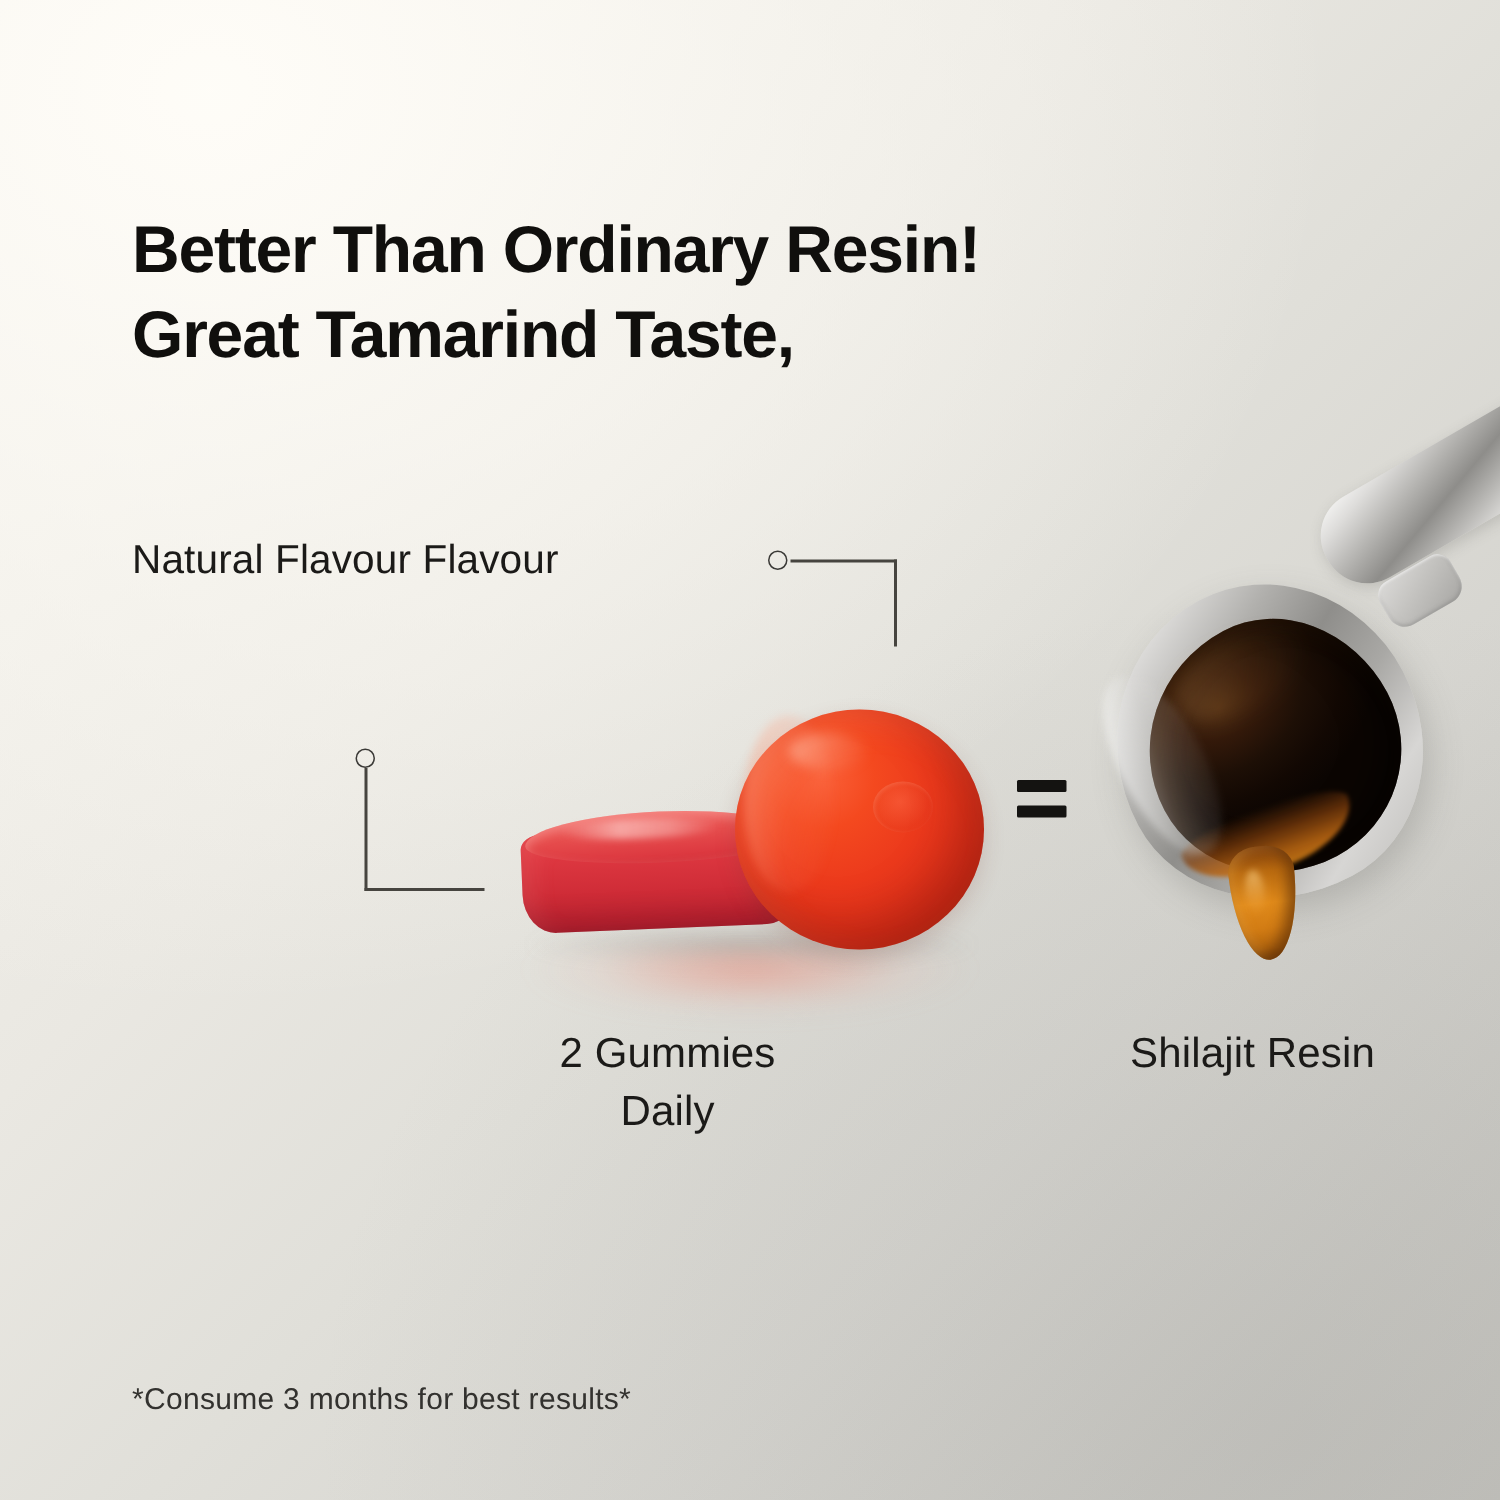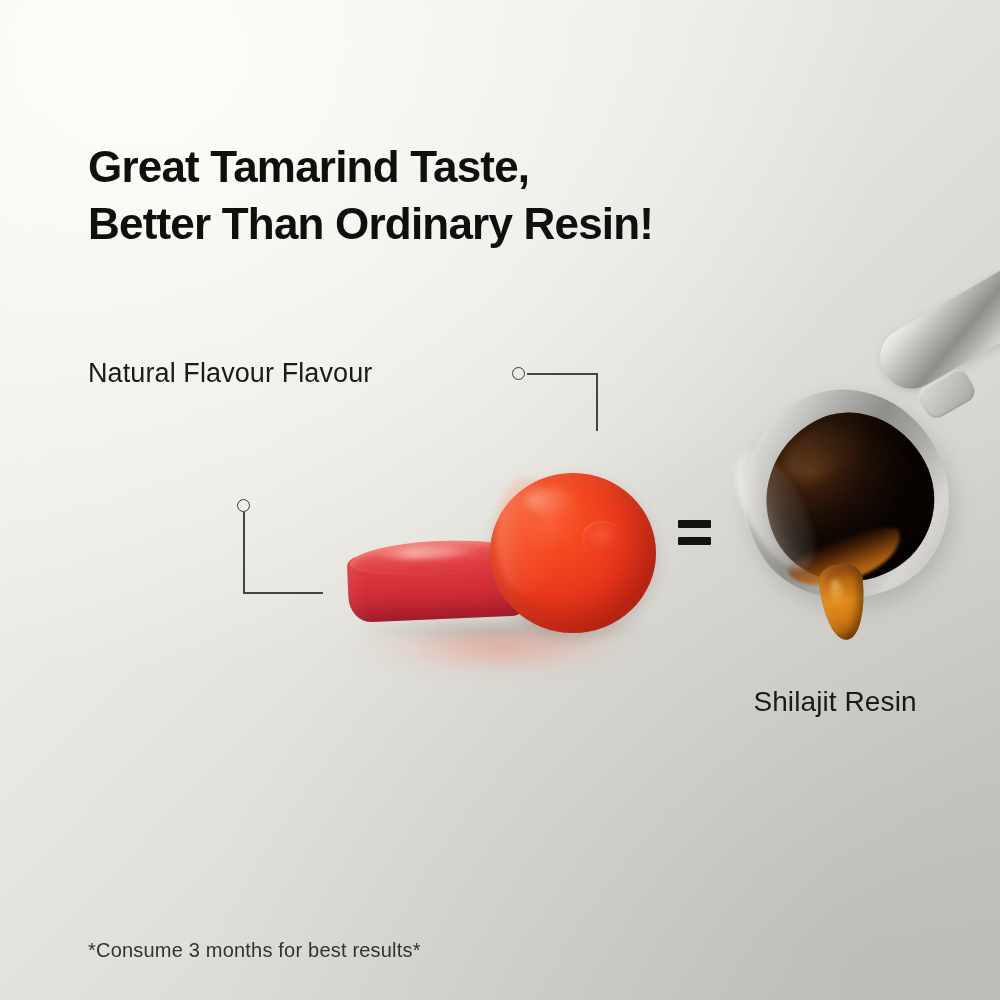--- a/index.html
+++ b/index.html
@@ -407,31 +407,30 @@
   
   .footnote {
     position: absolute;
     left: 88px;
     top: 922px;
     font-size: 20px;
     font-weight: 400;
     letter-spacing: 0.2px;
     color: #33322f;
     z-index: 7;
-    margin-top: 17px;
   }
 </style>
 </head>
 <body>
 
 <div class="poster">
 
   <h1 class="headline">
+    <span class="hl-line">Better Than Ordinary Resin!</span>
     <span class="hl-line">Great Tamarind Taste,</span>
-    <span class="hl-line">Better Than Ordinary Resin!</span>
   </h1>
 
   <div class="anno anno-1">Natural Flavour Flavour</div>
   <div class="dot dot-1"></div>
   <div class="lead lead-1h"></div>
   <div class="lead lead-1v"></div>
 
   <div class="dot dot-2"></div>
   <div class="lead lead-2v"></div>
   <div class="lead lead-2h"></div>
@@ -464,20 +463,24 @@
     <div class="spoon-handle-notch"></div>
     <div class="spoon-bowl"></div>
     <div class="resin-pool"></div>
     <div class="resin-sheen"></div>
     <div class="resin-edge-amber"></div>
     <div class="resin-drip"></div>
     <div class="resin-drip-gloss"></div>
     <div class="spoon-bowl-rim"></div>
   </div>
 
+  <div class="caption caption-left">
+    <span>2 Gummies</span>
+    <span>Daily</span>
+  </div>
 
   <div class="caption caption-right">
     <span>Shilajit Resin</span>
   </div>
 
   <div class="footnote">*Consume 3 months for best results*</div>
 
 </div>
 
 </body></html>

